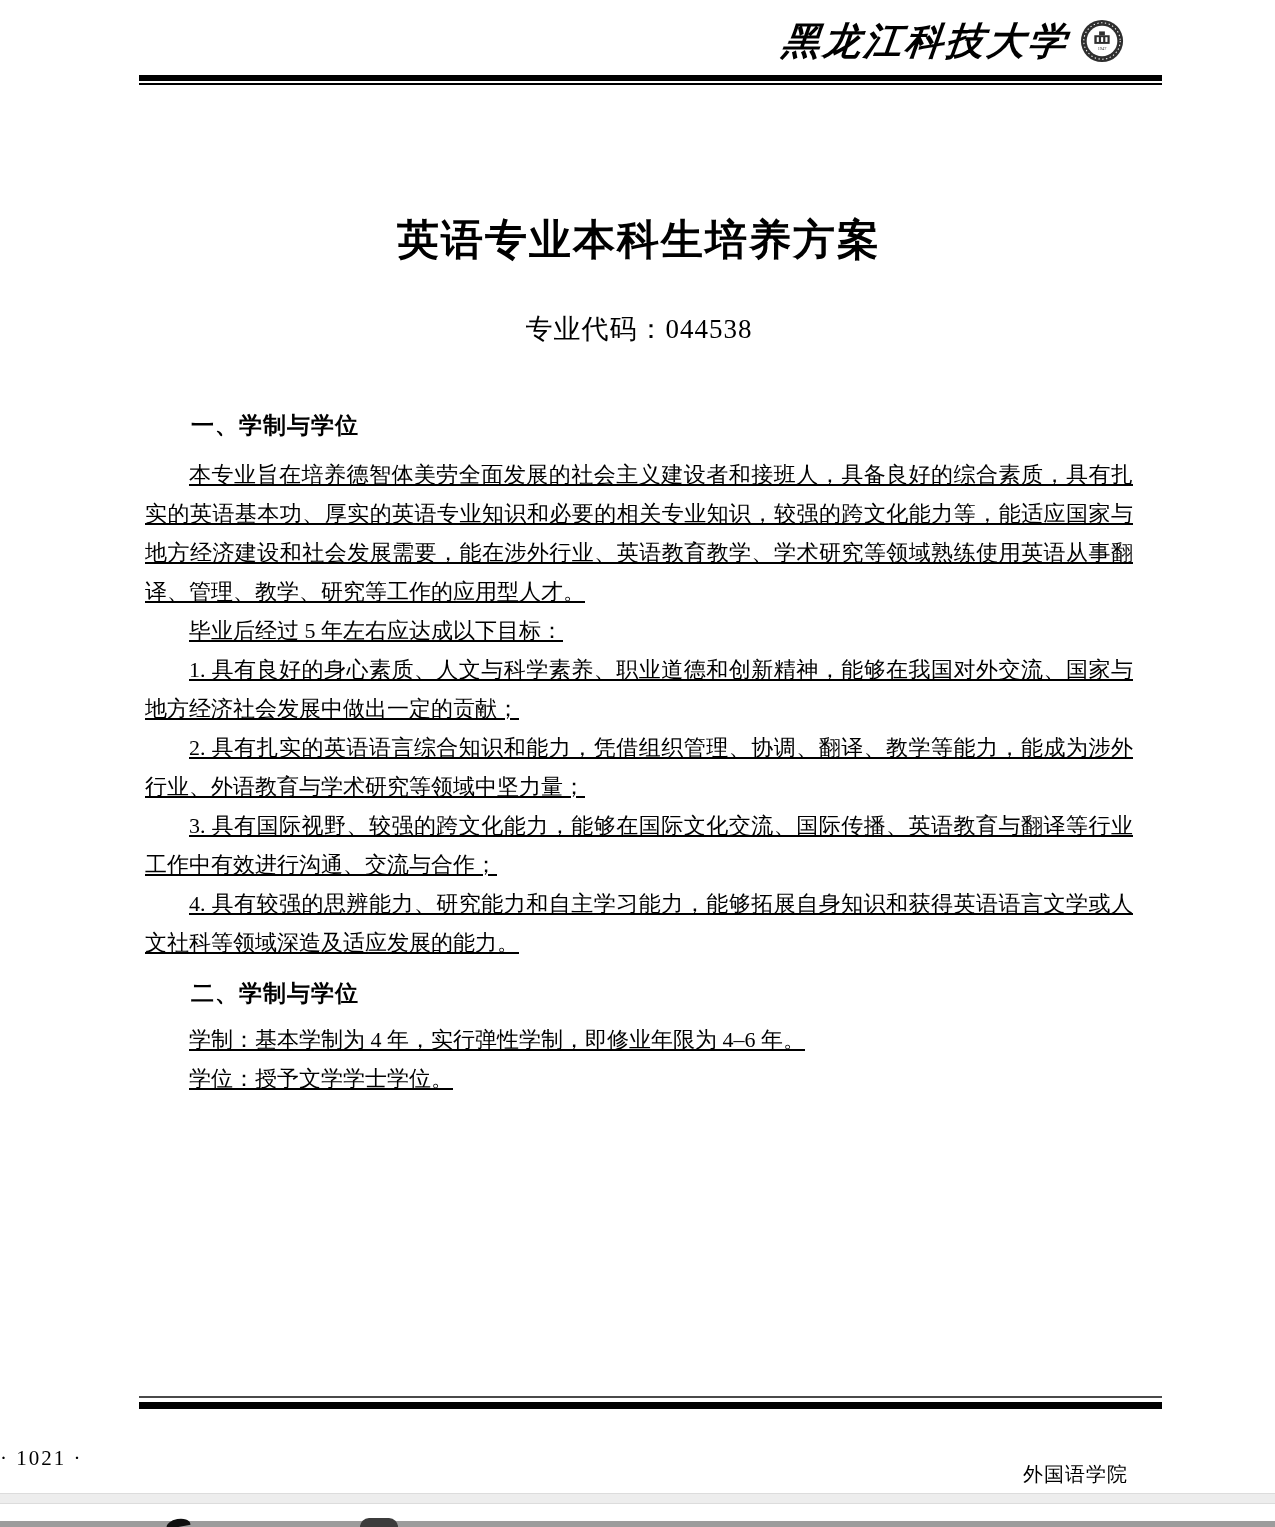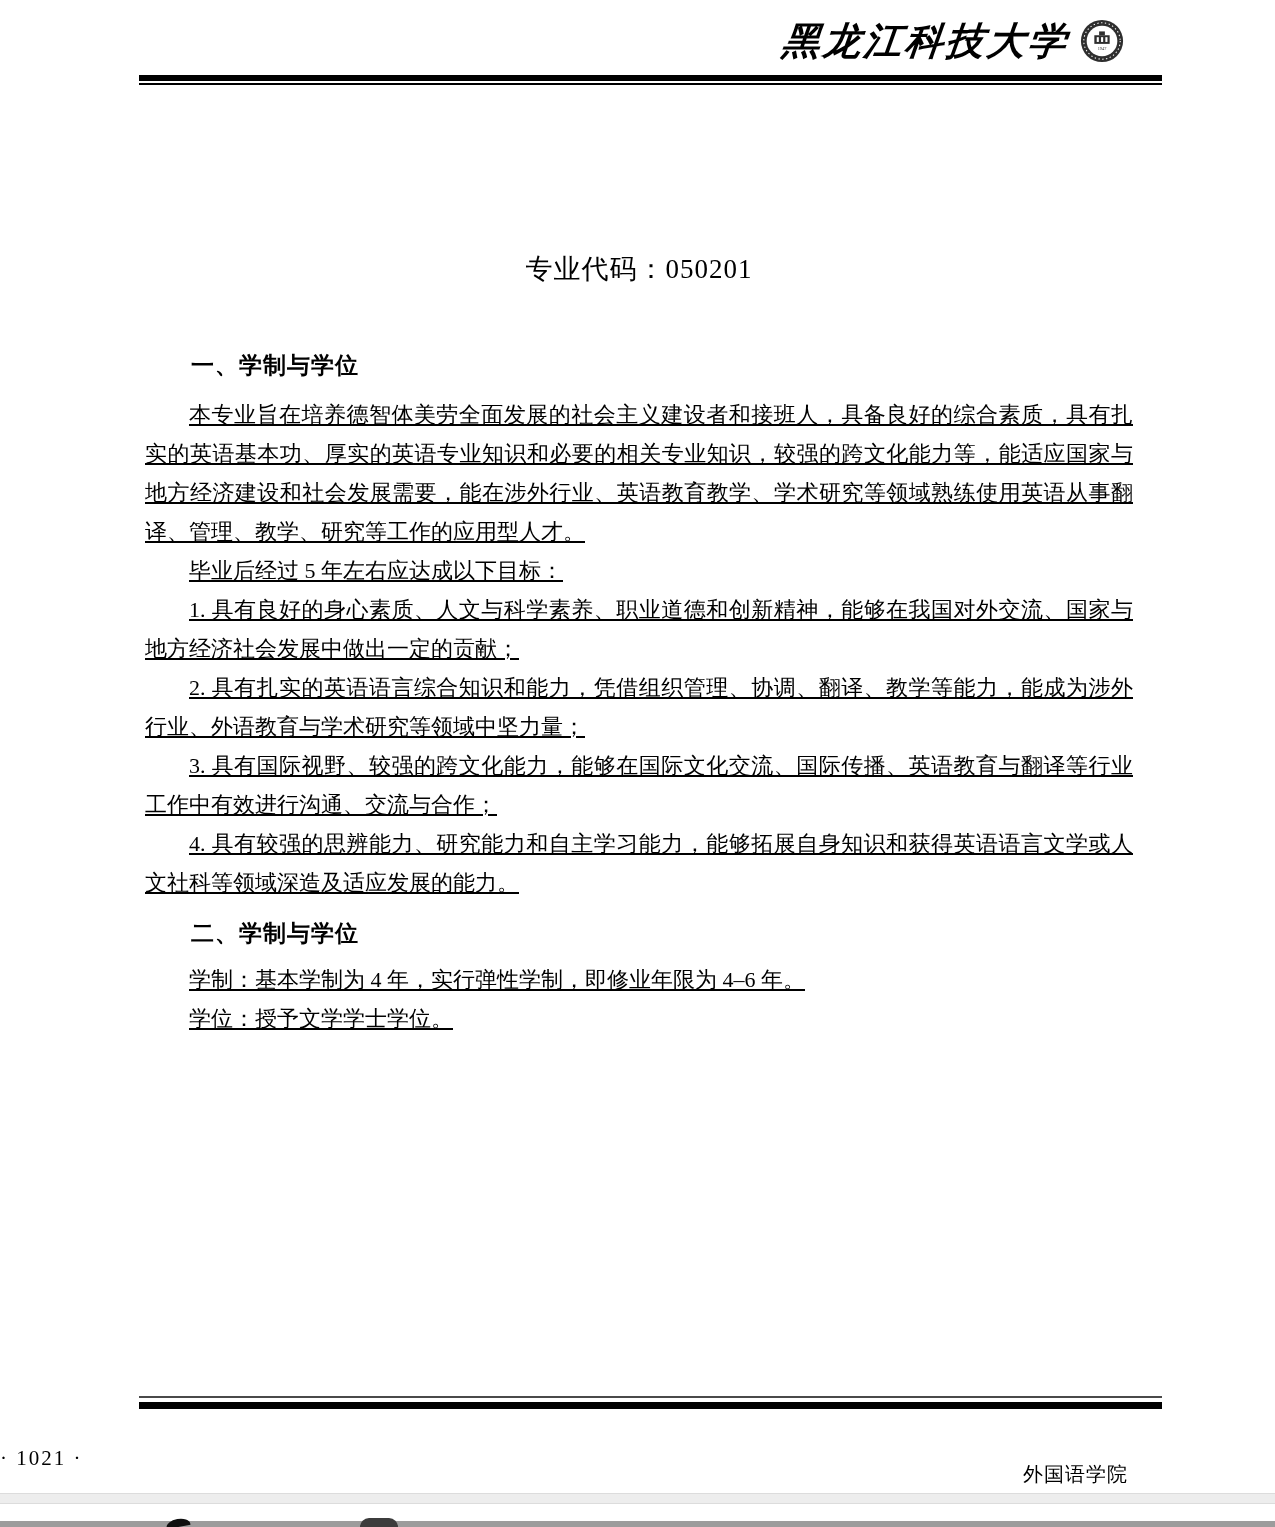--- a/index.html
+++ b/index.html
@@ -149,21 +149,22 @@
     </svg>
   </div>
 
   <div class="head-rules">
     <div class="rule-thick"></div>
     <div class="rule-thin"></div>
   </div>
 
   <div class="doc-flow">
 
-    <div class="major-code">专业代码：050201</div>
+    <h1 class="doc-title">英语专业本科生培养方案</h1>
+    <div class="major-code">专业代码：044538</div>
 
     <h2 class="sec-heading first">一、学制与学位</h2>
     <div class="sec-body first">
       <p>本专业旨在培养德智体美劳全面发展的社会主义建设者和接班人，具备良好的综合素质，具有扎实的英语基本功、厚实的英语专业知识和必要的相关专业知识，较强的跨文化能力等，能适应国家与地方经济建设和社会发展需要，能在涉外行业、英语教育教学、学术研究等领域熟练使用英语从事翻译、管理、教学、研究等工作的应用型人才。</p>
       <p>毕业后经过 5 年左右应达成以下目标：</p>
       <p>1. 具有良好的身心素质、人文与科学素养、职业道德和创新精神，能够在我国对外交流、国家与地方经济社会发展中做出一定的贡献；</p>
       <p>2. 具有扎实的英语语言综合知识和能力，凭借组织管理、协调、翻译、教学等能力，能成为涉外行业、外语教育与学术研究等领域中坚力量；</p>
       <p>3. 具有国际视野、较强的跨文化能力，能够在国际文化交流、国际传播、英语教育与翻译等行业工作中有效进行沟通、交流与合作；</p>
       <p>4. 具有较强的思辨能力、研究能力和自主学习能力，能够拓展自身知识和获得英语语言文学或人文社科等领域深造及适应发展的能力。</p>
     </div>

